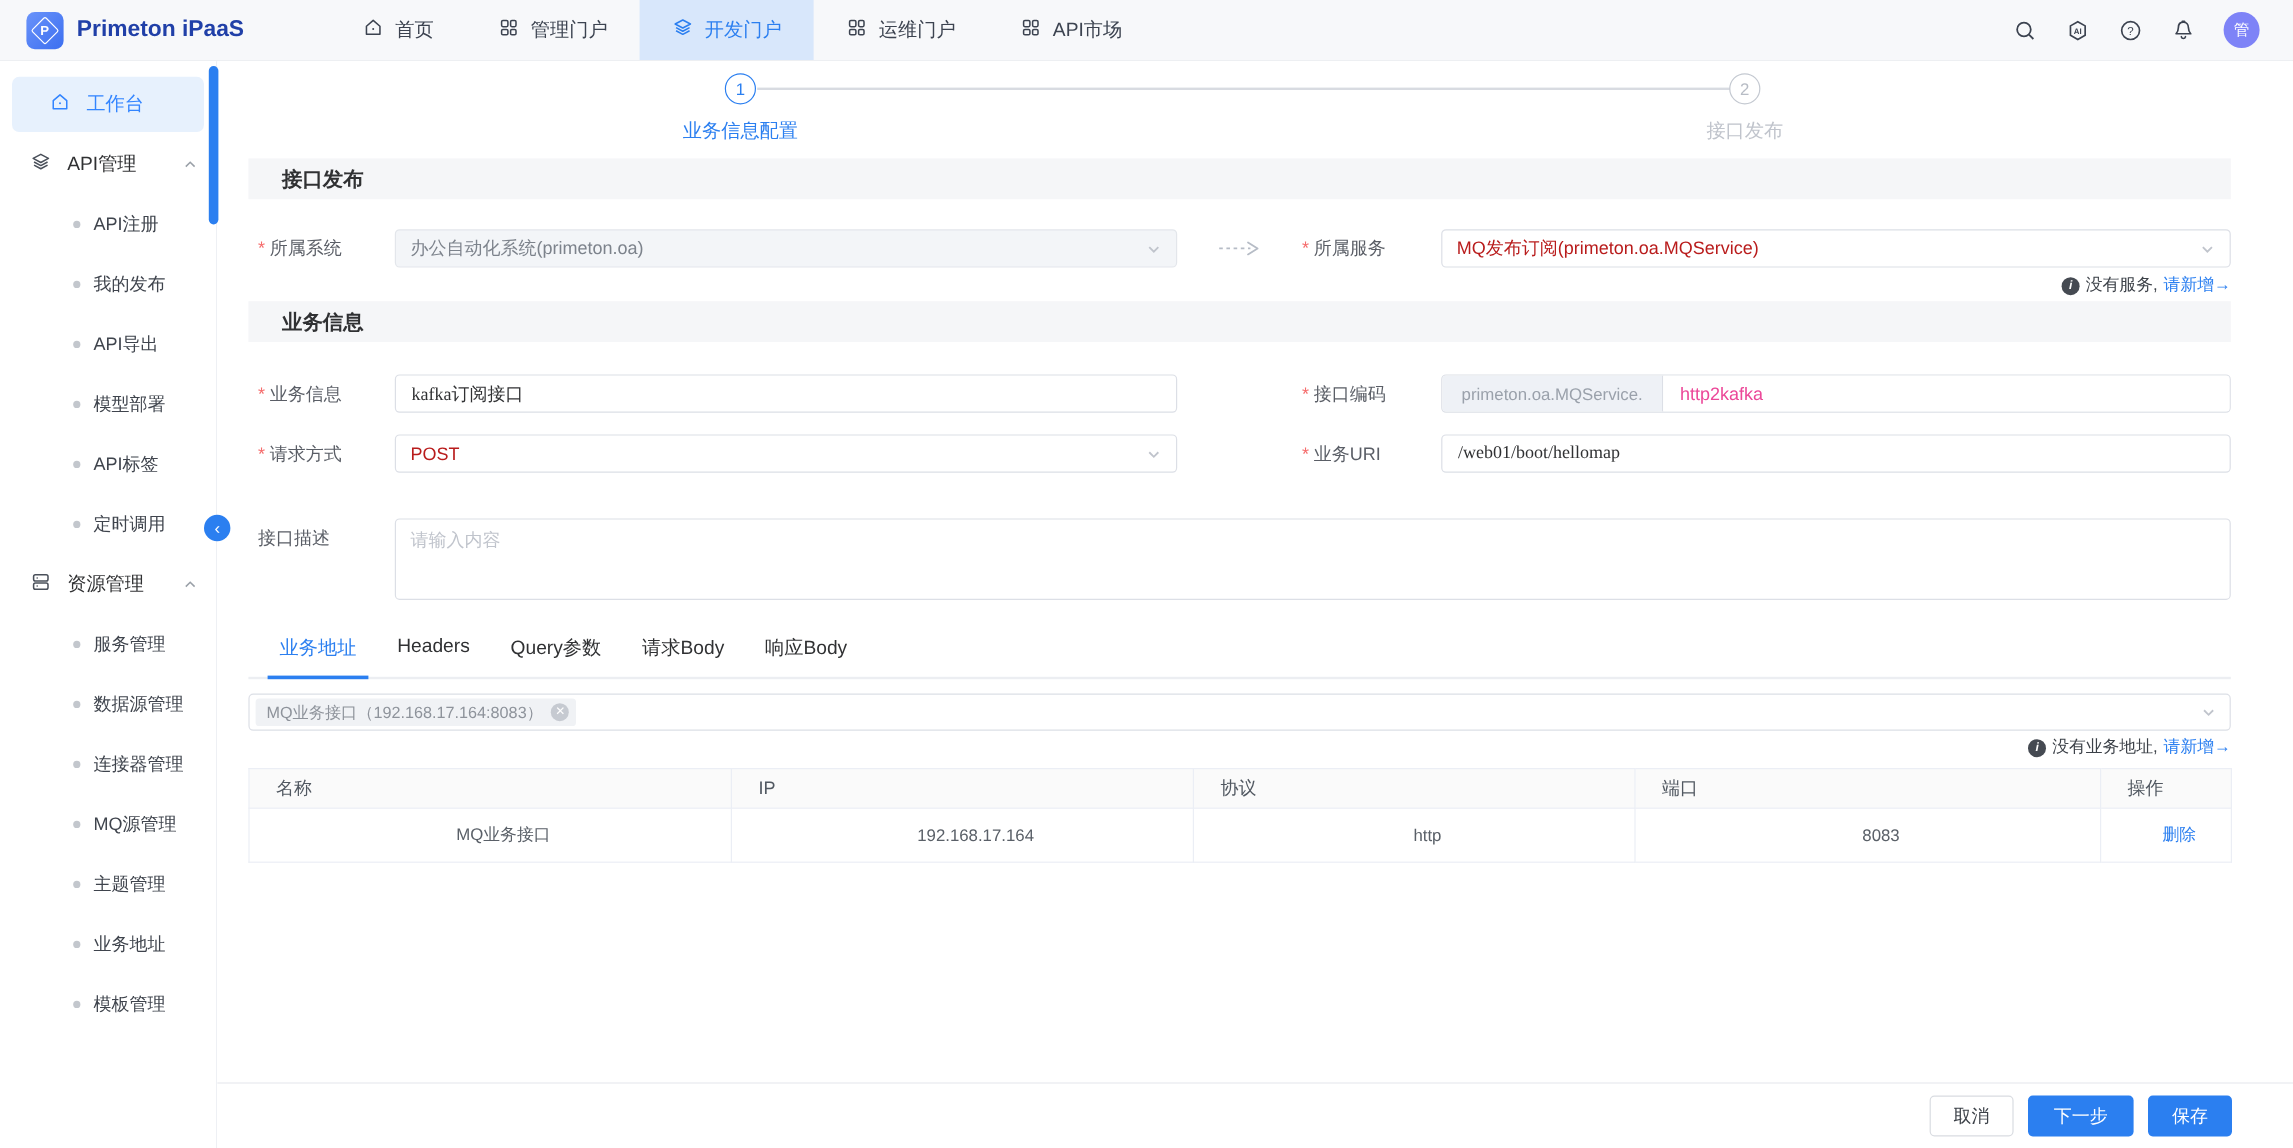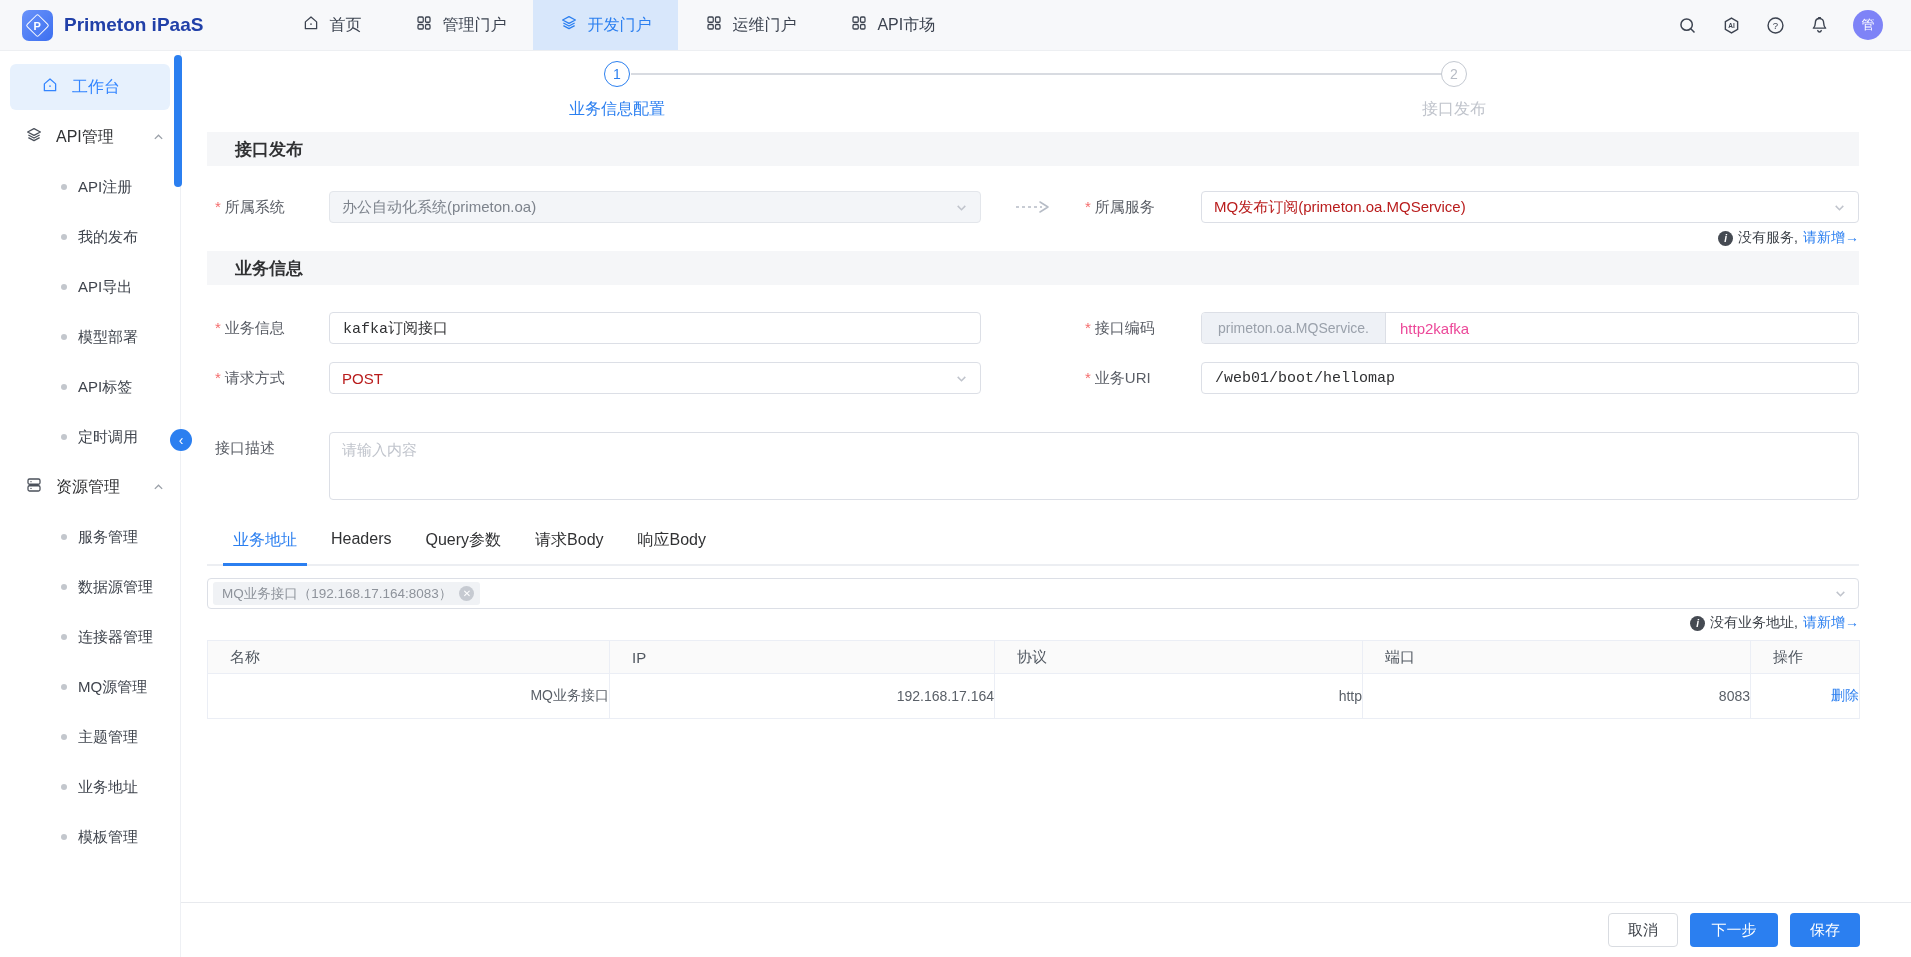--- a/index.html
+++ b/index.html
@@ -57,42 +57,42 @@
   .rlabel { width:116px; font-size:15px; color:#5a5e66; flex:0 0 auto; }
   .req::before { content:"*"; color:#f56c6c; margin-right:4px; }
   .lfield { width:652px; flex:0 0 auto; }
   .arrowzone { width:104px; display:flex; align-items:center; justify-content:center; flex:0 0 auto; color:#b6bcc6; }
   .rfield { flex:1; }
 
   .select, .inputbox { height:32px; border:1px solid #dcdfe6; border-radius:4px; background:#fff; display:flex; align-items:center; padding:0 12px; font-size:15px; color:#b91c1c; cursor:pointer; width:100%; }
   .select { justify-content:space-between; }
   .select.disabled { background:#f3f5f8; color:#7d838c; border-color:#e3e6eb; cursor:not-allowed; }
   .chev svg { width:13px; height:13px; display:block; }
-  input.text-input { width:100%; height:32px; border:1px solid #dcdfe6; border-radius:4px; padding:0 13px; font-size:15px; color:#303133; outline:none; font-family:Liberation Mono, monospace; }
+  input.text-input { width:100%; height:32px; border:1px solid #dcdfe6; border-radius:4px; padding:0 13px; font-size:15px; color:#303133; outline:none; font-family:Liberation Serif, serif; }
   .code-field { display:flex; width:100%; height:32px; border:1px solid #dcdfe6; border-radius:4px; overflow:hidden; }
   .code-prefix { width:184px; background:#eef1f6; color:#9aa1ab; border-right:1px solid #dcdfe6; display:flex; align-items:center; justify-content:center; font-size:14px; flex:0 0 auto; }
   .code-value { flex:1; border:none; outline:none; padding:0 14px; font-size:15px; color:#ec4899; font-family:inherit; }
   textarea.desc { flex:1; height:68px; border:1px solid #dcdfe6; border-radius:4px; padding:8px 12px; font-size:15px; color:#303133; resize:none; outline:none; font-family:inherit; }
   textarea.desc::placeholder, input::placeholder { color:#c0c4cc; }
 
   .notice-row { display:flex; justify-content:flex-end; align-items:center; gap:5px; margin-top:6px; height:18px; font-size:14px; color:#3c4148; }
   .info-ic { width:15px; height:15px; border-radius:50%; background:#454a52; color:#fff; font-size:10px; font-weight:bold; display:flex; align-items:center; justify-content:center; font-style:italic; flex:0 0 auto; }
   .link { color:#2b7ff0; cursor:pointer; text-decoration:none; }
 
   .tabs { display:flex; margin-top:30px; border-bottom:2px solid #eceef2; padding-left:16px; }
   .tab { padding:0 10px 12px 10px; margin-right:14px; font-size:16px; color:#303133; cursor:pointer; }
   .tab.active { color:#2b7ff0; border-bottom:3px solid #2b7ff0; margin-bottom:-2px; }
 
   .tag-select { margin-top:12px; height:31px; border:1px solid #dcdfe6; border-radius:4px; display:flex; align-items:center; justify-content:space-between; padding:0 11px 0 5px; cursor:pointer; }
   .tag-chip { display:flex; align-items:center; gap:7px; background:#f0f2f5; border-radius:3px; height:23px; padding:0 6px 0 9px; font-size:13.5px; color:#8e939b; }
   .chip-close { width:15px; height:15px; border-radius:50%; background:#c6cad1; color:#fff; font-size:10px; line-height:1; display:flex; align-items:center; justify-content:center; cursor:pointer; }
 
   table.addr { margin-top:8px; width:1652px; border-collapse:collapse; table-layout:fixed; border:1px solid #ebeef5; }
   table.addr th { height:33px; background:#fafafa; font-weight:normal; text-align:left; padding-left:22px; font-size:15px; color:#515861; border:1px solid #ebeef5; }
-  table.addr td { height:45px; text-align:right; padding-left:22px; font-size:14px; color:#5a6068; border:1px solid #ebeef5; background:#fff; }
+  table.addr td { height:45px; text-align:center; padding-left:22px; font-size:14px; color:#5a6068; border:1px solid #ebeef5; background:#fff; }
 
   .footer { position:absolute; left:0; right:0; bottom:0; height:55px; background:#fff; border-top:1px solid #e8eaee; display:flex; align-items:center; justify-content:flex-end; gap:12px; padding-right:51px; }
   .btn { height:34px; border-radius:4px; font-size:15px; display:flex; align-items:center; justify-content:center; cursor:pointer; }
   .btn-plain { width:70px; background:#fff; border:1px solid #d9dce1; color:#3c4148; }
   .btn-primary { border:none; background:#2b7ff0; color:#fff; }
   .btn-next { width:88px; }
   .btn-save { width:70px; }
 </style>
 </head>
 <body>

